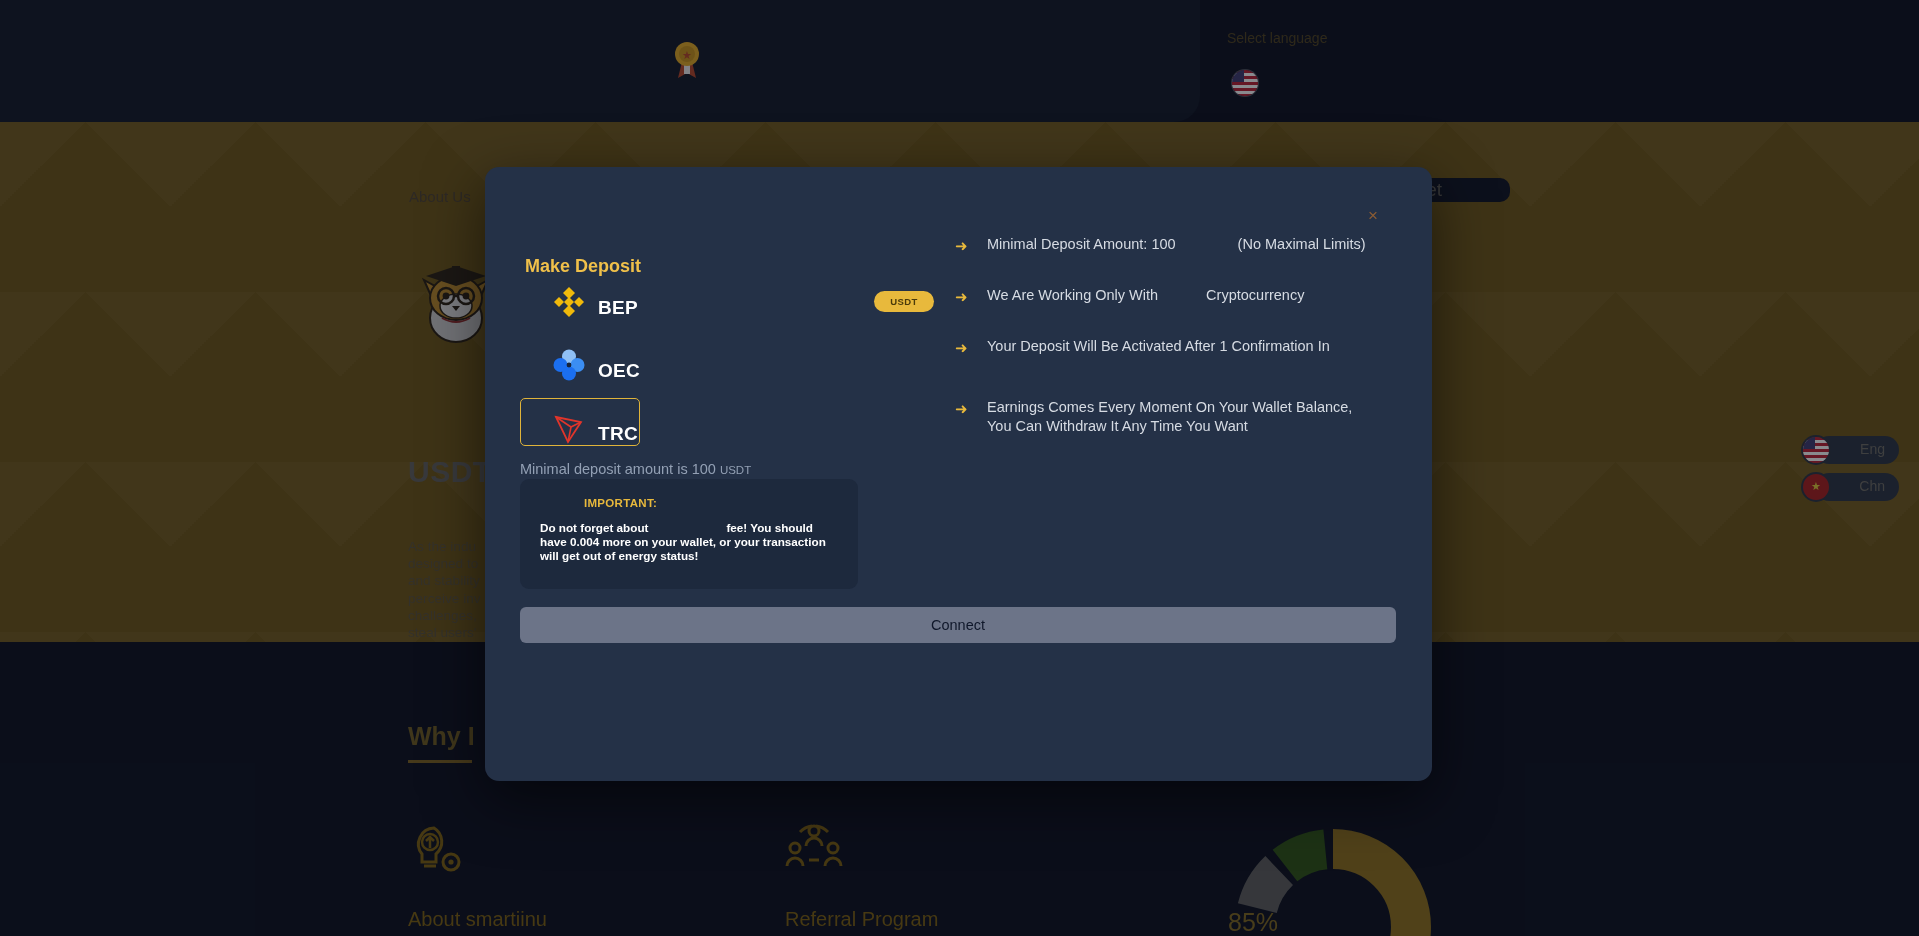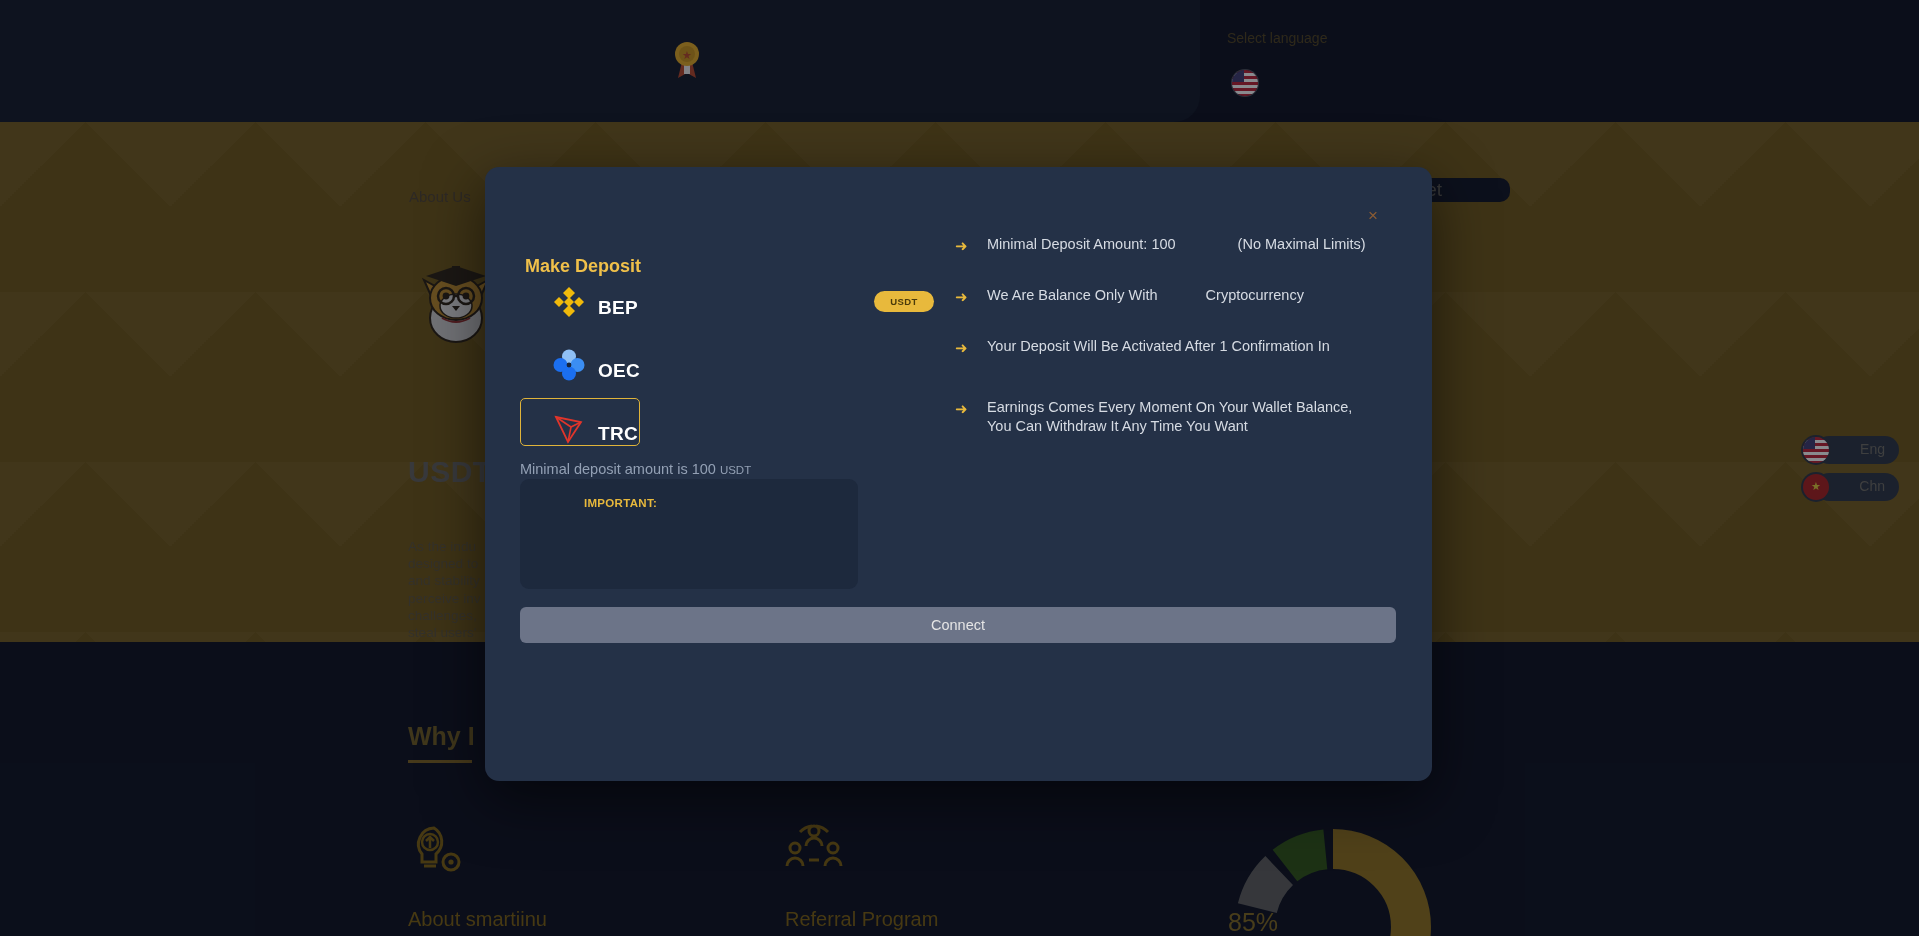--- a/index.html
+++ b/index.html
@@ -196,21 +196,21 @@
   }
   .imp-body {
     position: absolute; left: 20px; top: 42px; width: 300px;
     font-size: 11.7px; line-height: 14px; font-weight: bold; color: #ffffff;
   }
   .imp-body .gap { display: inline-block; width: 78px; }
 
   .connect-btn {
     position: absolute; left: 35px; top: 440px; width: 876px; height: 36px;
     border-radius: 6px; border: none; background: #6c7488;
-    color: #e5e5e5; font-size: 14.5px; cursor: pointer;
+    color: #0f172a; font-size: 14.5px; cursor: pointer;
   }
 </style>
 </head>
 <body>
 
 <div id="root">
 
   <div class="page-gold">
     <div class="gold-chevrons"></div>
   </div>
@@ -362,34 +362,37 @@
       <span>Minimal deposit amount is 100 </span><span class="sm">USDT</span>
     </div>
 
     <div class="bullets">
       <div class="bullet">
         <span class="arrow">➜</span>
         <span class="btxt"><span>Minimal Deposit Amount: 100</span><span class="gap"></span><span>(No Maximal Limits)</span></span>
       </div>
       <div class="bullet">
         <span class="arrow">➜</span>
-        <span class="btxt"><span>We Are Balance Only With</span><span class="gap2"></span><span>Cryptocurrency</span></span>
+        <span class="btxt"><span>We Are Working Only With</span><span class="gap2"></span><span>Cryptocurrency</span></span>
       </div>
       <div class="bullet">
         <span class="arrow">➜</span>
         <span class="btxt">Your Deposit Will Be Activated After 1 Confirmation In</span>
       </div>
       <div class="bullet" style="margin-top:41px;">
         <span class="arrow">➜</span>
         <span class="btxt" style="width:385px;">Earnings Comes Every Moment On Your Wallet Balance, You Can Withdraw It Any Time You Want</span>
       </div>
     </div>
 
     <div class="important">
       <div class="imp-head">IMPORTANT:</div>
+      <div class="imp-body">
+        <span>Do not forget about</span><span class="gap"></span><span>fee! You should have 0.004 more on your wallet, or your transaction will get out of energy status!</span>
+      </div>
     </div>
 
     <button class="connect-btn">Connect</button>
   </div>
 
   <div class="usdt-pill">USDT</div>
 
 </div>
 
 </body></html>

